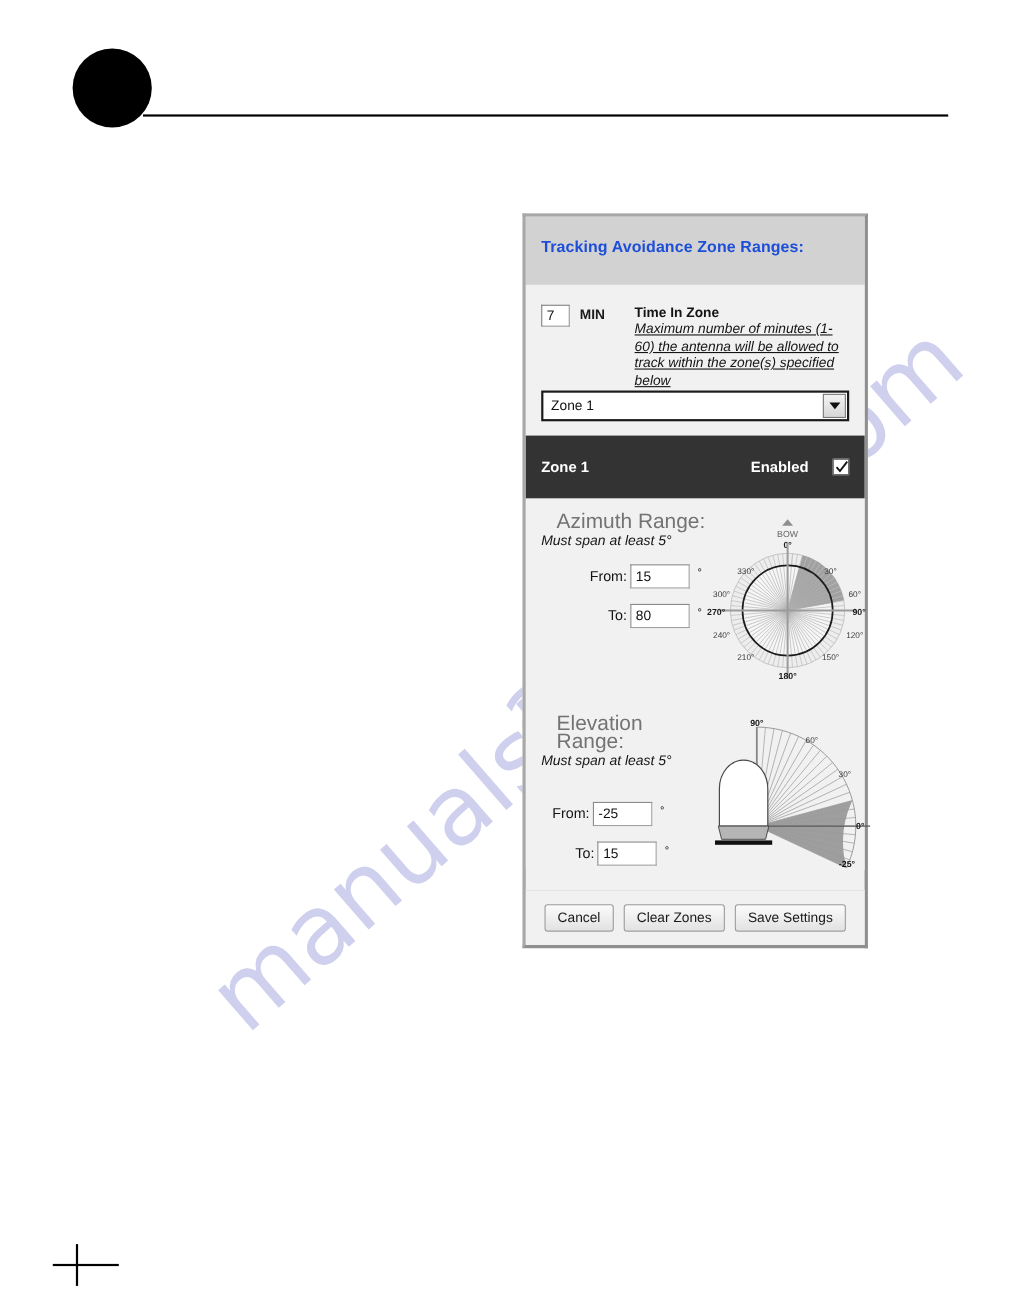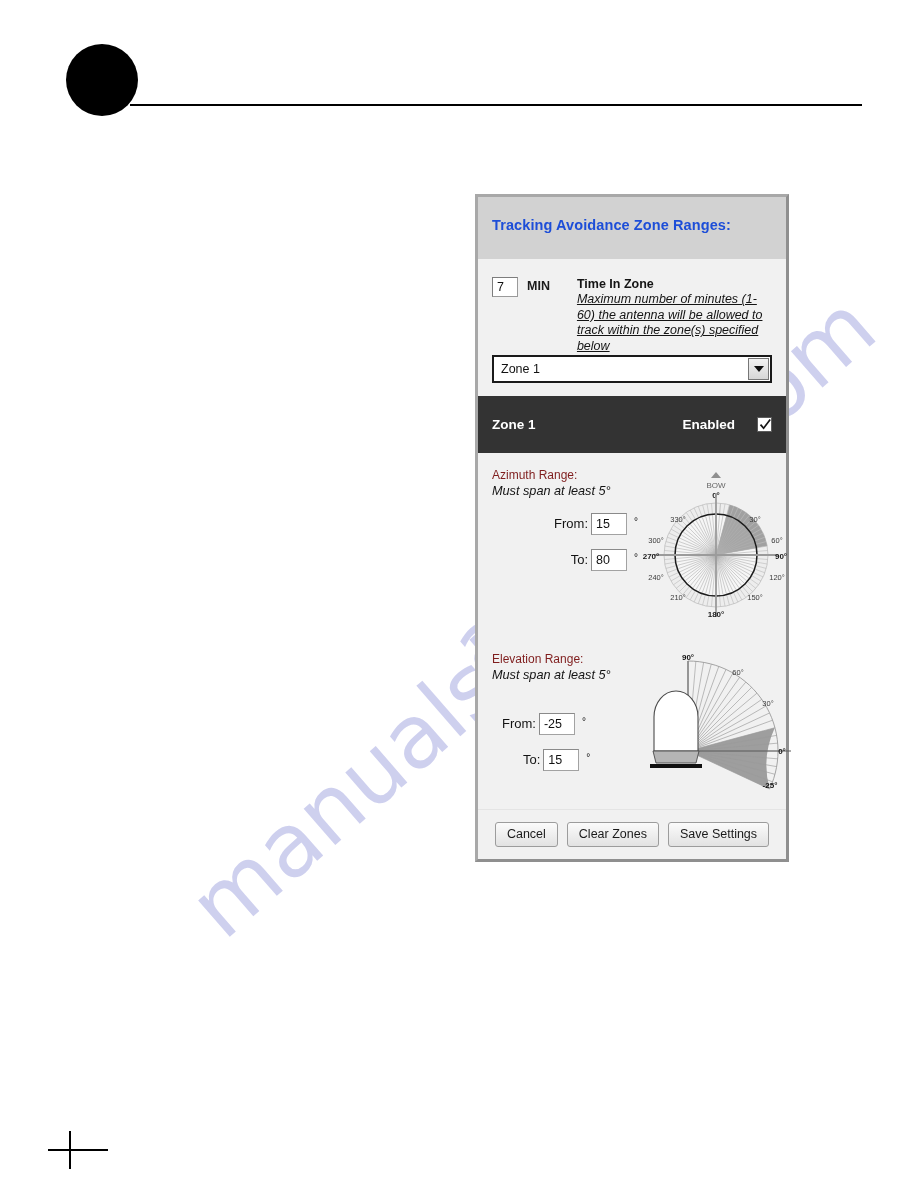--- a/index.html
+++ b/index.html
@@ -218,44 +218,45 @@
   }
   .checkbox svg { position: absolute; left: 1px; top: 0px; }
 
   
   .range-section {
     display: flex;
     padding-top: 14px;
   }
   .range-left { width: 150px; flex: none; }
   .range-title {
-    font-size: 12px;
-    color: #7f1d1d;
+    font-size: 19px;
+    color: #737373;
     line-height: 16px;
+    margin-left: 14px;
   }
   .range-sub {
     font-size: 12.7px;
     font-style: italic;
     color: #141414;
     line-height: 16px;
   }
   .field-row {
     display: flex;
     align-items: center;
     justify-content: flex-end;
     margin-top: 14px;
     padding-right: 4px;
   }
   .field-row .flabel {
     font-size: 13px;
     color: #131313;
     margin-right: 3px;
   }
   .txt-input {
-    width: 36px;
+    width: 54px;
     height: 22px;
     border: 1px solid #a2a2a2;
     border-top-color: #8a8a8a;
     border-left-color: #8a8a8a;
     background: #ffffff;
     font-family: "Liberation Sans", sans-serif;
     font-size: 12.5px;
     color: #111;
     padding: 0 0 0 4px;
     box-sizing: border-box;

